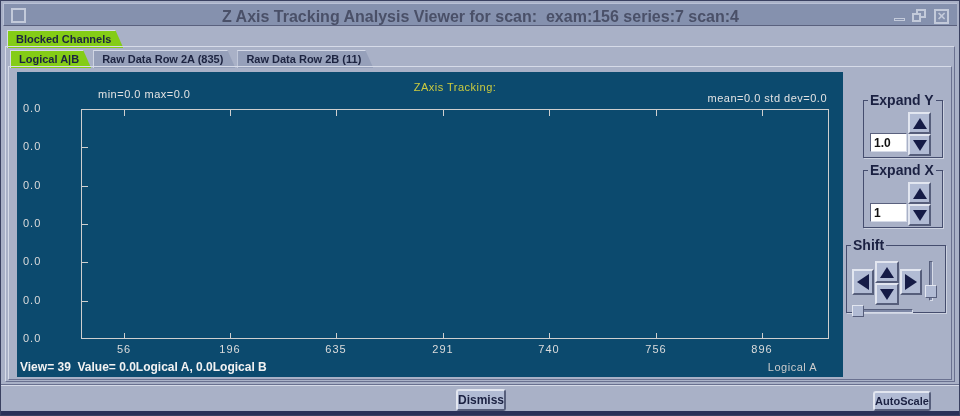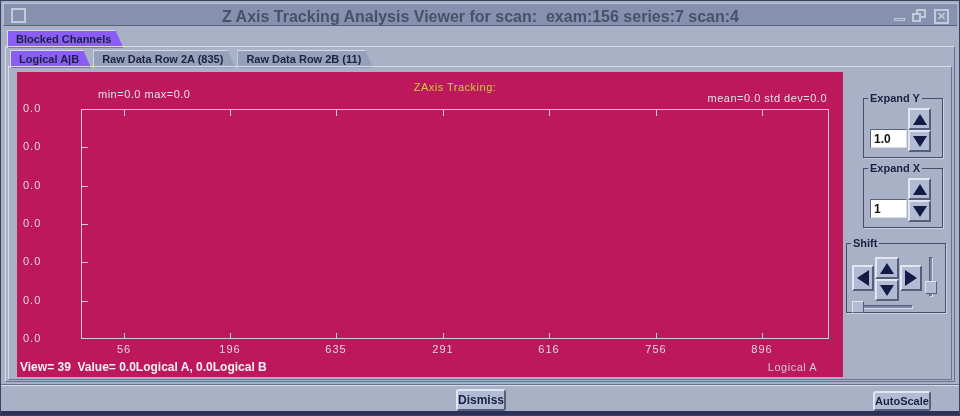--- a/index.html
+++ b/index.html
@@ -36,53 +36,53 @@
 
   
   .tab {
     position:relative; display:inline-block; padding:2px 12px 3px 8px;
     font-size:11px; font-weight:bold; color:#1c2340;
     background:#96a0ba; margin-right:2px;
     border-top:1px solid #d6dbe8; border-left:1px solid #d6dbe8;
     clip-path:polygon(0 0, calc(100% - 8px) 0, 100% 100%, 0 100%);
     cursor:default; white-space:pre;
   }
-  .tab.selected { background:#8b5cf6; }
+  .tab.selected { background:#84cc16; }
   #outer-tabbar { position:absolute; left:6px; top:28px; height:17px; }
   #outer-content {
     position:absolute; left:4px; top:45px; width:950px; height:336px;
     border-top:1px solid #d6dbe8; border-left:1px solid #d6dbe8;
     border-right:1px solid #6a7190; border-bottom:1px solid #6a7190;
   }
   #inner-tabbar { position:absolute; left:4px; top:2px; height:17px; }
   #inner-content {
     position:absolute; left:2px; top:19px; width:944px; height:314px;
     border-top:1px solid #d6dbe8; border-left:1px solid #d6dbe8;
     border-right:1px solid #6a7190; border-bottom:1px solid #6a7190;
   }
 
   
   #plot {
     position:absolute; left:8px; top:5px; width:826px; height:305px;
-    background:#be185d; overflow:hidden;
+    background:#0c4a6e; overflow:hidden;
   }
   .plot-text { position:absolute; color:#e3e3e3; font-size:11px; letter-spacing:0.5px; white-space:pre; }
   #plot-title { color:#cbcb3f; }
   #plot-box { position:absolute; border:1px solid #cfcfcf; }
   .tick { position:absolute; background:#cfcfcf; }
   .axis-label { position:absolute; color:#dcdcdc; font-size:11px; letter-spacing:1px; text-align:center; }
   #plot-status { position:absolute; left:3px; bottom:3px; color:#f2f2f2; font-size:12px; font-weight:bold; white-space:pre; }
   #plot-series-label { position:absolute; right:26px; bottom:4px; color:#cccccc; font-size:11px; letter-spacing:0.5px; }
 
   
   fieldset {
     position:absolute; border:1px solid #454d6e;
     box-shadow:1px 1px 0 #ccd2e0;
   }
-  legend { font-size:11px; font-weight:bold; color:#1b2142; padding:0 2px; margin-left:4px; }
+  legend { font-size:14px; font-weight:bold; color:#1b2142; padding:0 2px; margin-left:4px; }
   .field {
     position:absolute; background:#fff; border:1px solid #5a617e;
     border-right-color:#d6dbe8; border-bottom-color:#d6dbe8;
     font-family:"Liberation Sans", sans-serif;
     font-size:12px; font-weight:bold; color:#111; padding:1px 3px; width:37px; height:19px;
   }
   .bevel-up {
     background:#b1bbd4;
     border-top:2px solid #e2e6f0; border-left:2px solid #e2e6f0;
     border-bottom:2px solid #565e7b; border-right:2px solid #565e7b;
@@ -151,21 +151,21 @@
           <div class="tick" style="left: 213px; top: 261px; width: 1px; height: 6px;"></div>
           <div class="axis-label" style="left: 188px; top: 271px; width: 50px;">196</div>
           <div class="tick" style="left: 319px; top: 38px; width: 1px; height: 6px;"></div>
           <div class="tick" style="left: 319px; top: 261px; width: 1px; height: 6px;"></div>
           <div class="axis-label" style="left: 294px; top: 271px; width: 50px;">635</div>
           <div class="tick" style="left: 426px; top: 38px; width: 1px; height: 6px;"></div>
           <div class="tick" style="left: 426px; top: 261px; width: 1px; height: 6px;"></div>
           <div class="axis-label" style="left: 401px; top: 271px; width: 50px;">291</div>
           <div class="tick" style="left: 532px; top: 38px; width: 1px; height: 6px;"></div>
           <div class="tick" style="left: 532px; top: 261px; width: 1px; height: 6px;"></div>
-          <div class="axis-label" style="left: 507px; top: 271px; width: 50px;">616</div>
+          <div class="axis-label" style="left: 507px; top: 271px; width: 50px;">740</div>
           <div class="tick" style="left: 639px; top: 38px; width: 1px; height: 6px;"></div>
           <div class="tick" style="left: 639px; top: 261px; width: 1px; height: 6px;"></div>
           <div class="axis-label" style="left: 614px; top: 271px; width: 50px;">756</div>
           <div class="tick" style="left: 745px; top: 38px; width: 1px; height: 6px;"></div>
           <div class="tick" style="left: 745px; top: 261px; width: 1px; height: 6px;"></div>
           <div class="axis-label" style="left: 720px; top: 271px; width: 50px;">896</div>
           <div class="axis-label" style="left: 6px; top: 30px; width: 28px; text-align: left;">0.0</div>
           <div class="axis-label" style="left: 6px; top: 68px; width: 28px; text-align: left;">0.0</div>
           <div class="tick" style="left: 65px; top: 75px; width: 6px; height: 1px;"></div>
           <div class="axis-label" style="left: 6px; top: 107px; width: 28px; text-align: left;">0.0</div>

